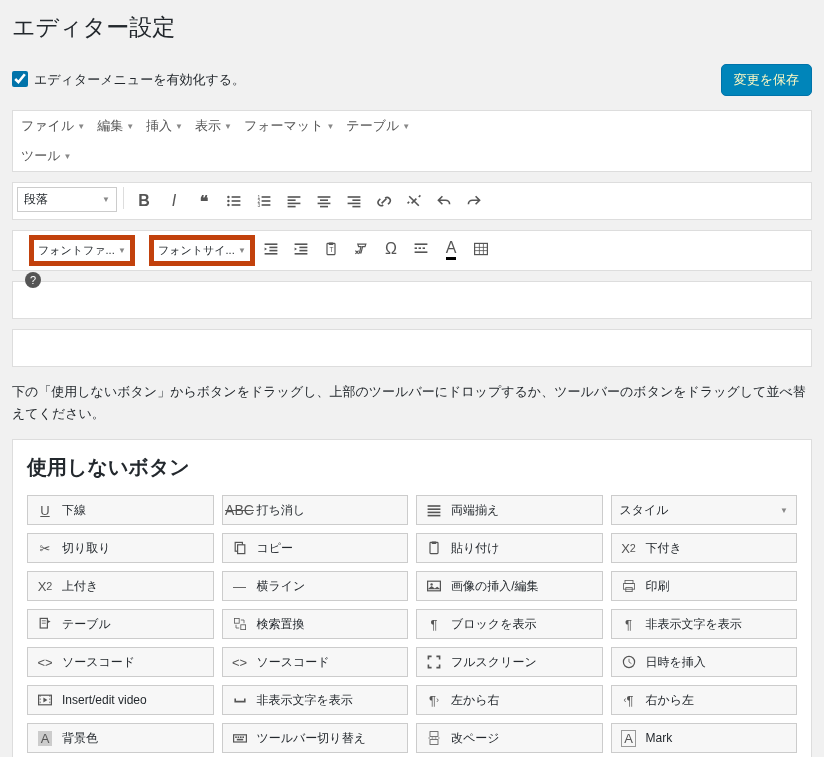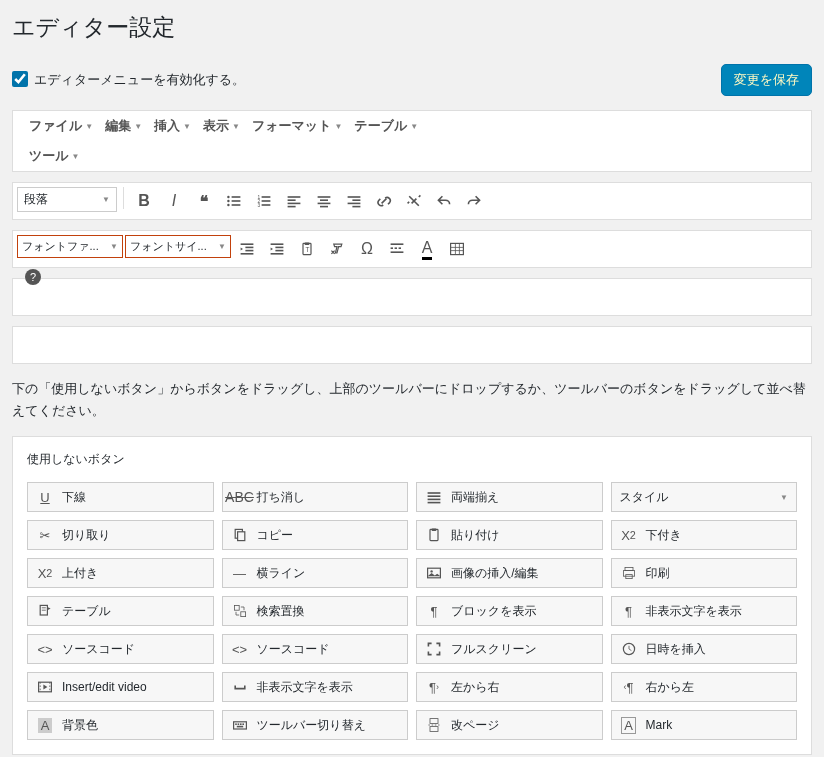--- a/index.html
+++ b/index.html
@@ -3,32 +3,32 @@
 <meta charset="utf-8">
 <style>
 * { box-sizing: border-box; margin: 0; padding: 0; }
 body { font-family: -apple-system, BlinkMacSystemFont, "Segoe UI", sans-serif; background: #f1f1f1; color: #23282d; font-size: 13px; padding: 12px; width: 824px; }
 h1 { font-size: 23px; font-weight: 400; margin-bottom: 21px; color: #23282d; }
 .header-row { display: flex; justify-content: space-between; align-items: center; margin-bottom: 14px; }
 .checkbox-wrap { display: flex; gap: 6px; }
 .checkbox-wrap input { width: 16px; height: 16px; accent-color: #0073aa; }
 .save-btn { background: #0085ba; color: #fef9c3; border: 1px solid #0073aa; border-radius: 5px; padding: 6px 12px; font-size: 13px; cursor: pointer; }
 .toolbar-box { background: #fff; border: 1px solid #ddd; margin-bottom: 10px; }
-.menu-row { padding: 6px 16px; display: flex; flex-wrap: wrap; gap: 12px; font-weight: bold; }
+.menu-row { padding: 6px 8px; display: flex; flex-wrap: wrap; gap: 12px; }
 .menu-item { color: #555; font-size: 13px; cursor: pointer; display: flex; align-items: center; gap: 3px; }
 .caret { font-size: 8px; color: #888; }
 .btn-row { padding: 4px; display: flex; align-items: flex-start; gap: 2px; flex-wrap: wrap; }
 .format-select { border: 1px solid #ccc; padding: 3px 6px; font-size: 12px; min-width: 100px; background: #fff; display: flex; align-items: center; justify-content: space-between; cursor: pointer; }
-.font-select { border: 1px solid #c2410c; padding: 3px 4px; font-size: 11px; width: 106px; background: #fff; display: flex; align-items: center; justify-content: space-between; cursor: pointer; overflow: hidden; white-space: nowrap; }
+.font-select { border: 5px solid #c2410c; padding: 3px 4px; font-size: 11px; width: 106px; background: #fff; display: flex; align-items: center; justify-content: space-between; cursor: pointer; overflow: hidden; white-space: nowrap; margin-left: 12px; }
 .tbtn { width: 28px; height: 28px; display: flex; align-items: center; justify-content: center; cursor: pointer; color: #555; font-size: 16px; }
 .empty-box { background: #fff; border: 1px solid #ddd; height: 38px; margin-bottom: 10px; position: relative; }
 .help-badge { position: absolute; top: -10px; left: 12px; width: 16px; height: 16px; border-radius: 50%; background: #555; color: #fff; font-size: 11px; display: flex; align-items: center; justify-content: center; }
 .instructions { font-size: 13px; line-height: 1.7; margin: 14px 0; }
 .unused-panel { background: #fff; border: 1px solid #ddd; padding: 14px; }
-.unused-panel .panel-title { font-size: 12px; font-weight: 400; margin-bottom: 14px; }
+.unused-panel .panel-title { font-size: 20px; font-weight: 700; margin-bottom: 14px; }
 .unused-grid { display: grid; grid-template-columns: repeat(4, 1fr); gap: 8px; }
 .unused-item { border: 1px solid #ccc; background: #f7f7f7; padding: 5px 8px; display: flex; align-items: center; gap: 8px; font-size: 12px; cursor: move; height: 30px; }
 .unused-item .ico { width: 18px; text-align: center; color: #555; font-size: 13px; flex-shrink: 0; display: flex; align-items: center; justify-content: center; }
 .unused-item.dropdown { justify-content: space-between; }
 svg { width: 16px; height: 16px; fill: currentColor; }
 .sep-line { width: 1px; height: 22px; background: #ddd; margin: 0 4px; }
 </style>
 </head>
 <body>
 

